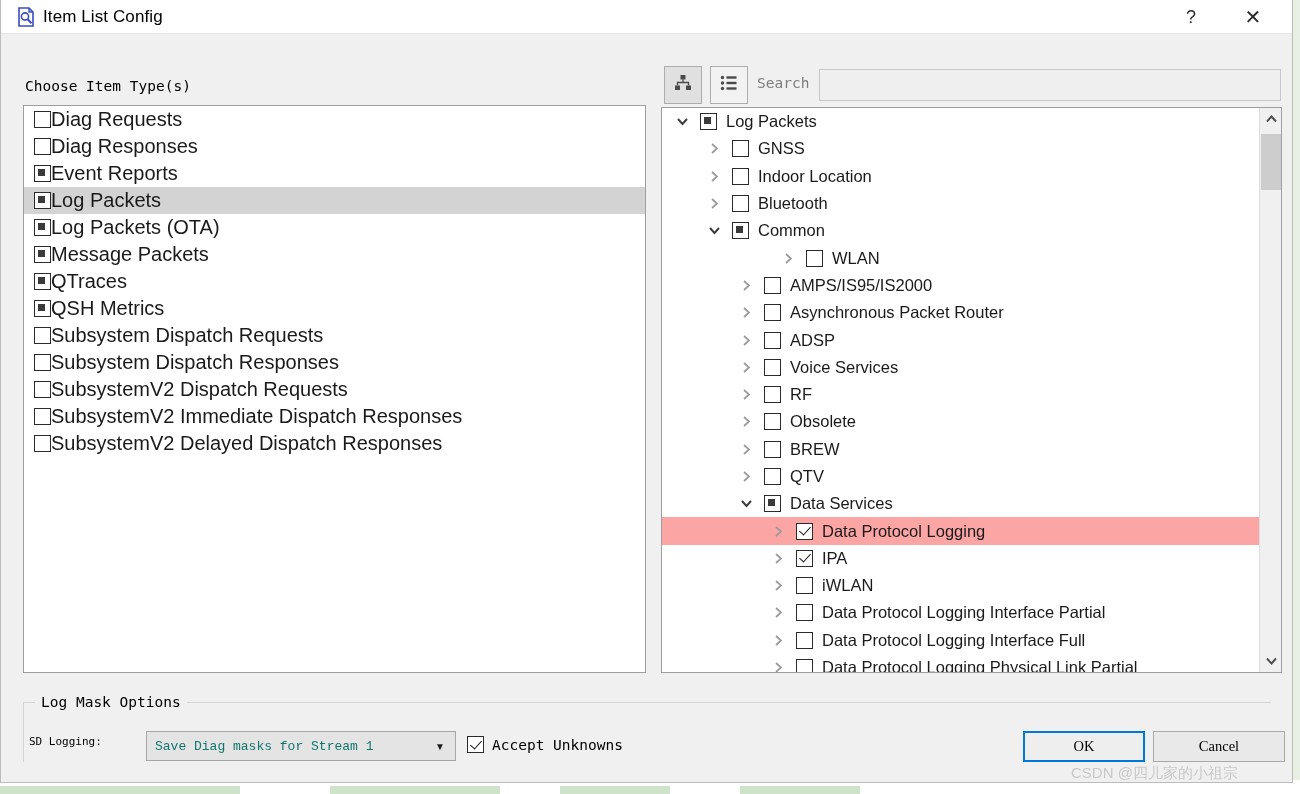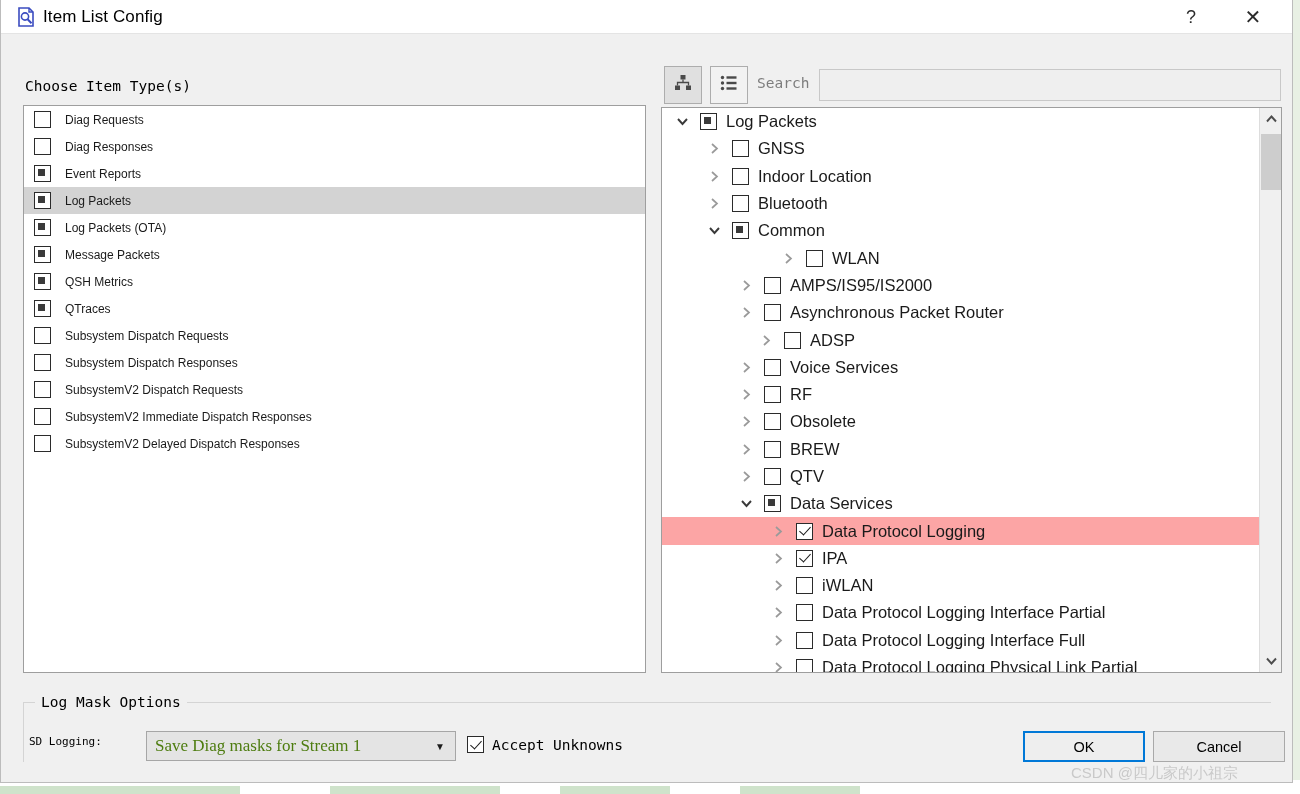--- a/index.html
+++ b/index.html
@@ -61,21 +61,21 @@
     background: #ffffff;
     border: 1px solid #9e9e9e;
     overflow: hidden;
   }
   .list-row {
     display: flex; align-items: center;
     height: 27px; padding-left: 10px;
   }
   .list-row.sel { background: #d3d3d3; }
   .list-row .lbl {
-    font-size: 12px; color: #1a1a1a; margin-left: 14px;
+    font-size: 20px; color: #1a1a1a; margin-left: 0;
     white-space: nowrap;
   }
 
   
   .cb {
     width: 17px; height: 17px; flex: 0 0 17px;
     border: 1.6px solid #2b2b2b; background: #fff;
     position: relative;
   }
   .cb.partial::after {
@@ -176,22 +176,22 @@
     font-family: "DejaVu Sans Mono", monospace;
     font-size: 11px; color: #000;
   }
   .combo {
     position: absolute; left: 145px; top: 731px;
     width: 310px; height: 30px;
     background: #e4e4e4; border: 1px solid #a6a6a6;
     display: flex; align-items: center;
   }
   .combo .val {
-    font-family: Liberation Serif, serif;
-    font-size: 17px; color: #4d7c0f; padding-left: 8px; flex: 1;
+    font-family: Liberation Mono, monospace;
+    font-size: 13px; color: #0f766e; padding-left: 8px; flex: 1;
     white-space: nowrap;
   }
   .combo .arrow {
     width: 30px; text-align: center; font-size: 10px; color: #1c1c1c;
   }
   .accept-wrap {
     position: absolute; left: 466px; top: 736px;
     display: flex; align-items: center;
   }
   .accept-wrap .cbw {
@@ -205,21 +205,21 @@
     transform: rotate(42deg);
   }
   .accept-wrap .txt {
     font-family: "DejaVu Sans Mono", monospace;
     font-size: 14.5px; color: #000; margin-left: 8px; white-space: nowrap;
   }
 
   .dlg-btn {
     position: absolute; top: 731px; height: 31px;
     display: flex; align-items: center; justify-content: center;
-    font-family: Liberation Sans, sans-serif;
+    font-family: Liberation Serif, serif;
     font-size: 14.5px; color: #000;
     background: #e9e9e9; border: 1px solid #a9a9a9;
   }
   .dlg-btn.ok {
     left: 1022px; width: 122px;
     border: 2px solid #0078d7; background: #eeeeee;
   }
   .dlg-btn.cancel { left: 1152px; width: 132px; }
 
   .watermark {
@@ -277,25 +277,25 @@
         <div class="list-row">
           <span class="cb partial"></span>
           <span class="lbl">Log Packets (OTA)</span>
         </div>
         <div class="list-row">
           <span class="cb partial"></span>
           <span class="lbl">Message Packets</span>
         </div>
         <div class="list-row">
           <span class="cb partial"></span>
+          <span class="lbl">QTraces</span>
+        </div>
+        <div class="list-row">
+          <span class="cb partial"></span>
           <span class="lbl">QSH Metrics</span>
-        </div>
-        <div class="list-row">
-          <span class="cb partial"></span>
-          <span class="lbl">QTraces</span>
         </div>
         <div class="list-row">
           <span class="cb "></span>
           <span class="lbl">Subsystem Dispatch Requests</span>
         </div>
         <div class="list-row">
           <span class="cb "></span>
           <span class="lbl">Subsystem Dispatch Responses</span>
         </div>
         <div class="list-row">
@@ -407,21 +407,21 @@
         </div>
         <div class="tree-row" style="padding-left: 74px;">
           <span class="chev">
             <svg width="11" height="13" viewBox="0 0 11 13">
               <path d="M3 2 L8 6.5 L3 11" fill="none" stroke="currentColor" stroke-width="1.7"></path>
             </svg>
           </span>
           <span class="cb " style="margin-left: 8px;"></span>
           <span class="lbl">Asynchronous Packet Router</span>
         </div>
-        <div class="tree-row" style="padding-left: 74px; margin-left: 20px;">
+        <div class="tree-row" style="padding-left: 74px;">
           <span class="chev">
             <svg width="11" height="13" viewBox="0 0 11 13">
               <path d="M3 2 L8 6.5 L3 11" fill="none" stroke="currentColor" stroke-width="1.7"></path>
             </svg>
           </span>
           <span class="cb " style="margin-left: 8px;"></span>
           <span class="lbl">ADSP</span>
         </div>
         <div class="tree-row" style="padding-left: 74px;">
           <span class="chev">

